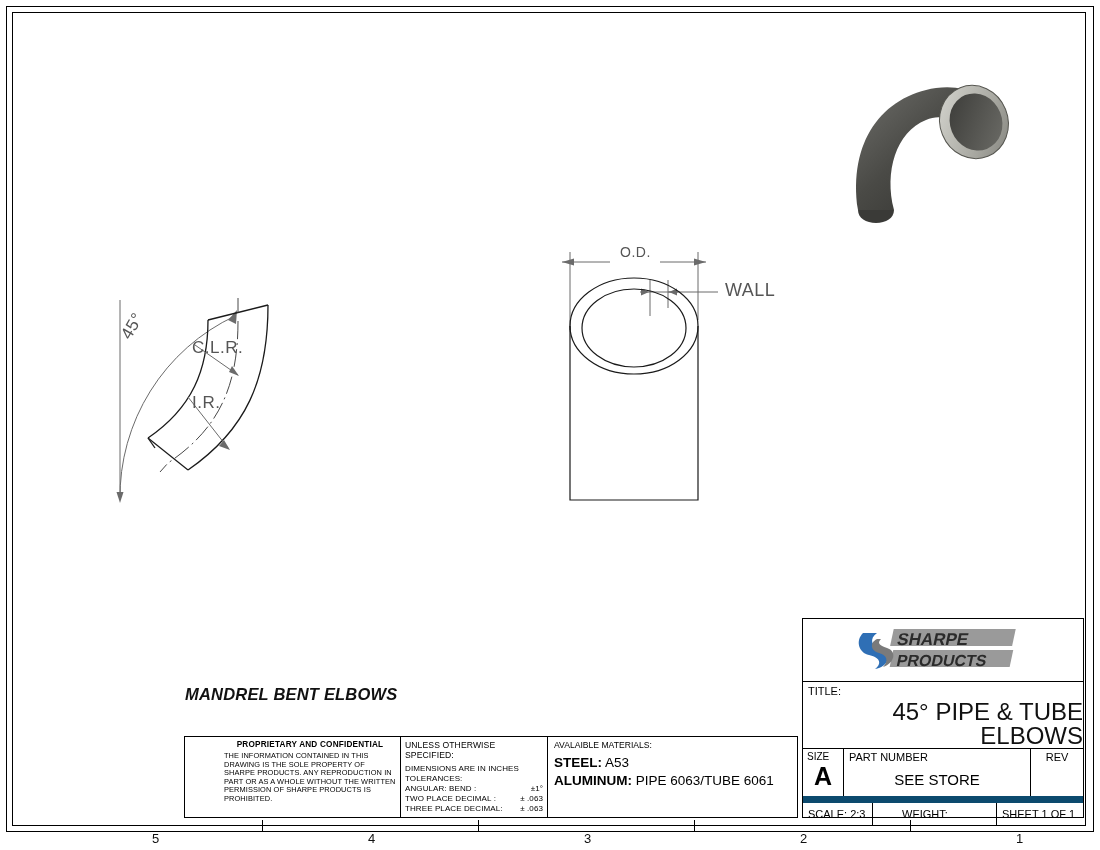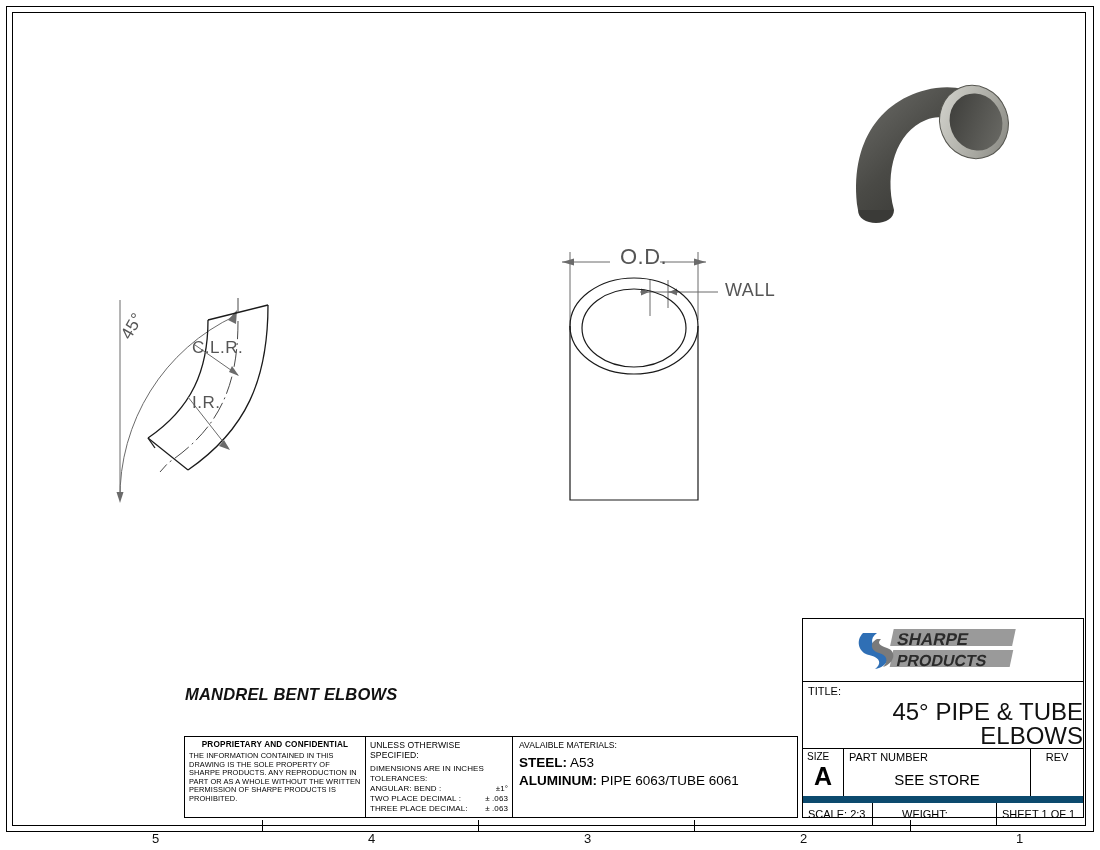--- a/index.html
+++ b/index.html
@@ -15,21 +15,21 @@
   
   .dwg{position:absolute;}
   .lbl{position:absolute;font-family:"Liberation Sans",sans-serif;color:#555;letter-spacing:.5px;}
 
   
 
   
   .note-title{position:absolute;left:185px;top:684px;width:600px;font-style:italic;font-weight:bold;font-size:16.5px;line-height:20px;color:#111;letter-spacing:.2px;}
 
   
-  .spec{position:absolute;left:184px;top:736px;width:614px;height:82px;border:1px solid #000;box-sizing:border-box;display:flex;}
+  .spec{position:absolute;left:184px;top:736px;width:614px;height:82px;border:1px solid #000;box-sizing:border-box;display:flex;padding-left:35px;}
   .spec .c1{width:181px;border-right:1px solid #000;box-sizing:border-box;padding:3px 4px 0 4px;}
   .spec .c2{width:147px;border-right:1px solid #000;box-sizing:border-box;padding:3px 4px 0 4px;}
   .spec .c3{flex:1;box-sizing:border-box;padding:3px 6px 0 6px;}
   .c1head{font-size:8.2px;font-weight:bold;text-align:center;letter-spacing:.2px;margin-bottom:3px;}
   .c1body{font-size:7.4px;line-height:8.6px;letter-spacing:.1px;}
   .c2head{font-size:8.6px;letter-spacing:.1px;margin-bottom:4px;}
   .c2row{font-size:8px;line-height:10px;letter-spacing:.1px;}
   .c2row .v{float:right;}
   .c3head{font-size:8.6px;margin-bottom:4px;}
   .mat{font-size:13.5px;line-height:18px;}
@@ -109,21 +109,21 @@
     <line x1="100" y1="62" x2="138" y2="62" stroke="#6b6b6b" stroke-width="1"></line>
     <polygon points="109,62 101,58.5 101,65.5" fill="#6b6b6b"></polygon>
     <polygon points="129,62 137,58.5 137,65.5" fill="#6b6b6b"></polygon>
     <line x1="128" y1="62" x2="178" y2="62" stroke="#6b6b6b" stroke-width="1"></line>
 
     <path d="M 30 96 L 30 270 L 158 270 L 158 96" fill="none" stroke="#1a1a1a" stroke-width="1.2"></path>
     <ellipse cx="94" cy="96" rx="64" ry="48" fill="none" stroke="#1a1a1a" stroke-width="1.2"></ellipse>
     <ellipse cx="94" cy="98" rx="52" ry="39" fill="none" stroke="#1a1a1a" stroke-width="1.2"></ellipse>
   </svg>
 
-  <div class="lbl" style="left:620px;top:244px;font-size:22px;">O.D.</div>
+  <div class="lbl" style="left:620px;top:244px;font-size:14px;">O.D.</div>
   <div class="lbl" style="left:725px;top:280px;font-size:18px;">WALL</div>
 
   <svg class="dwg" style="left:840px;top:60px;" width="230" height="200">
     <defs>
       <linearGradient id="gbody" x1="0" y1="0" x2="1" y2="1">
         <stop offset="0%" stop-color="#6e6e6a"></stop>
         <stop offset="45%" stop-color="#4a4a46"></stop>
         <stop offset="100%" stop-color="#2e2e2b"></stop>
       </linearGradient>
       <linearGradient id="gface" x1="0" y1="0" x2="1" y2="1">

